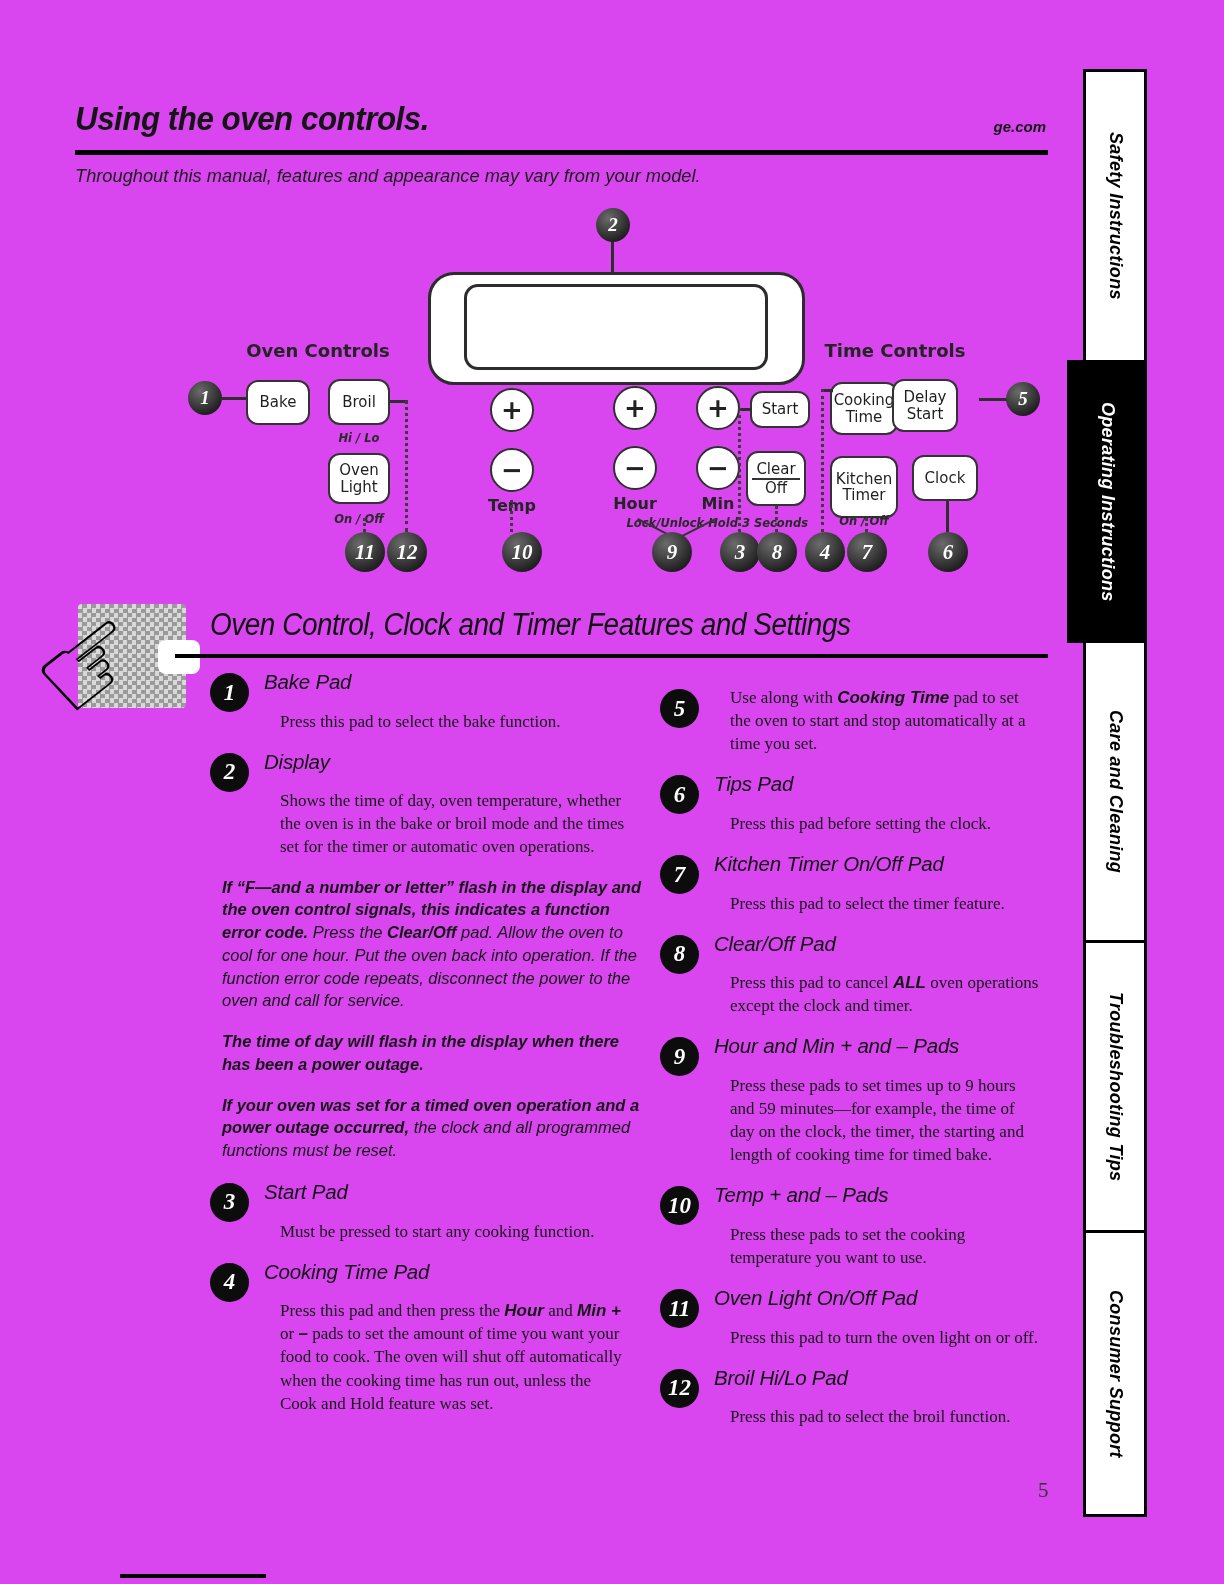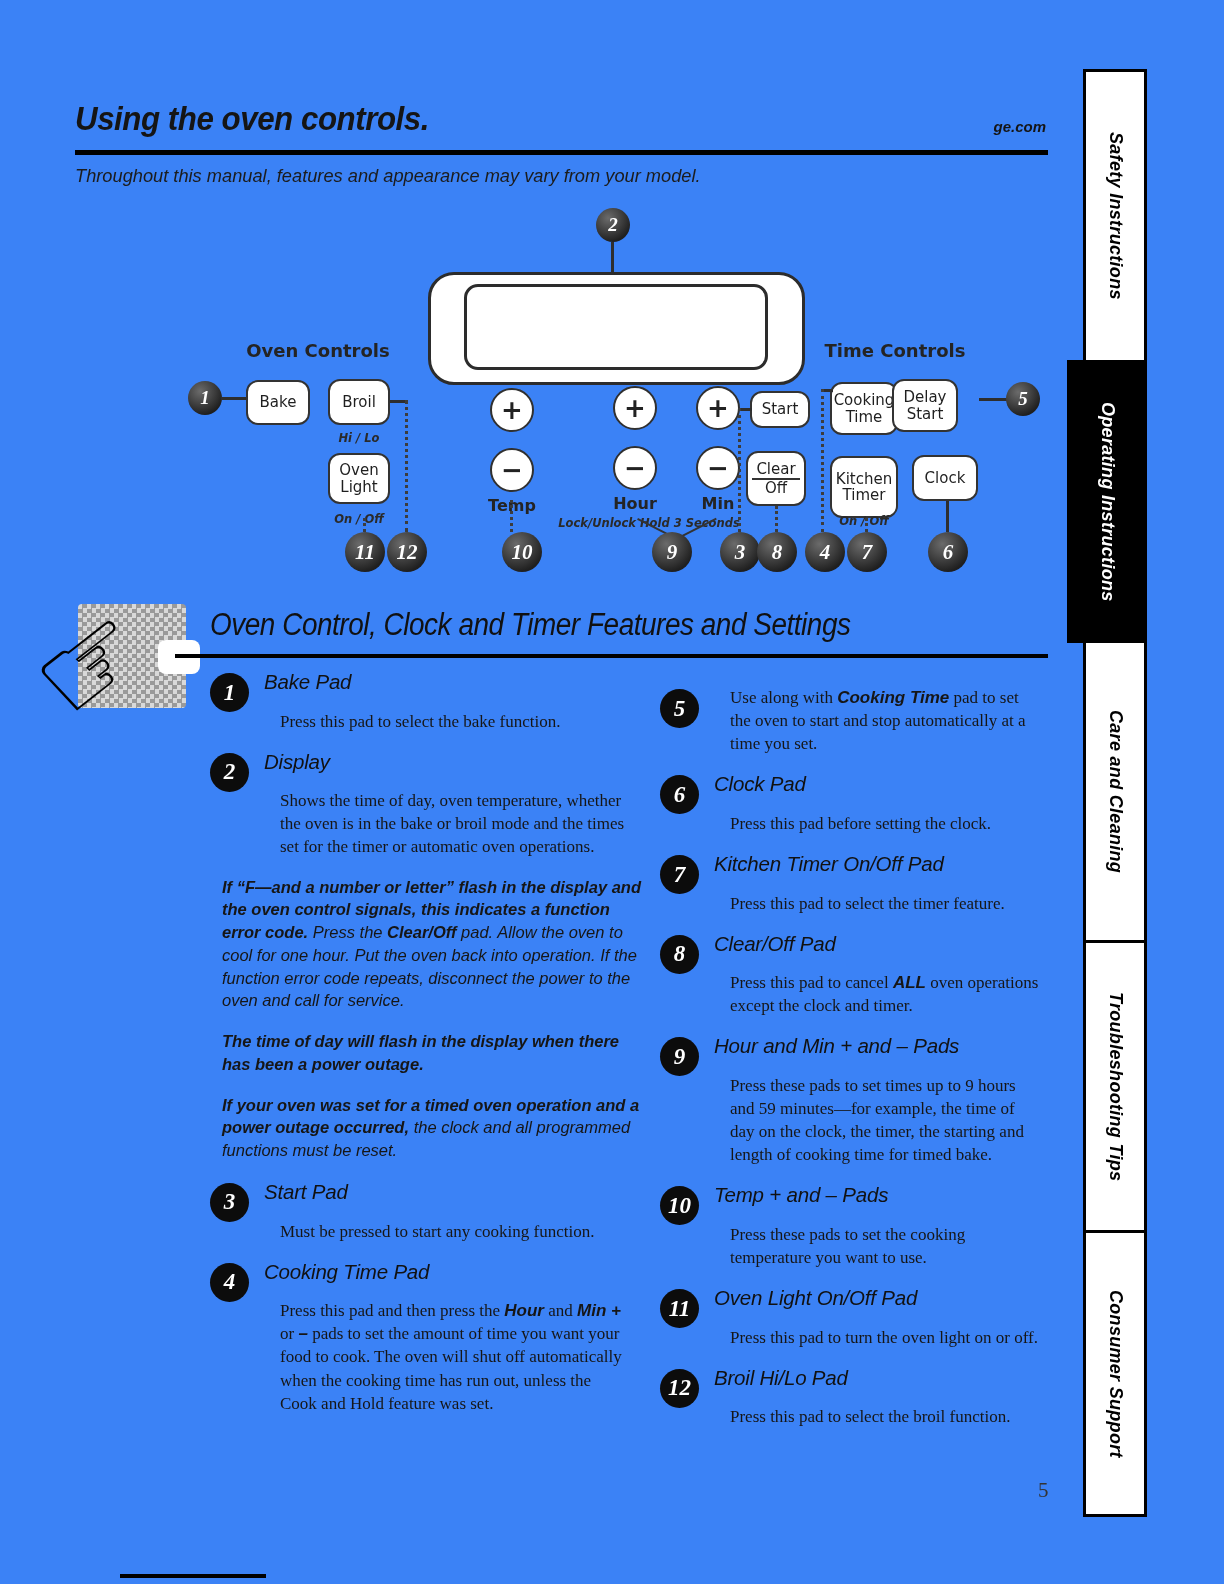--- a/index.html
+++ b/index.html
@@ -1,18 +1,18 @@
 <!DOCTYPE html>
 <html><head>
 <meta charset="utf-8">
 <style>
   html,body { margin:0; padding:0; background:#e8e8e8; }
   .page {
     position:relative; width:1224px; height:1584px; margin:0 auto;
-    background:#3b82f6; overflow:hidden;
+    background:#d946ef; overflow:hidden;
     font-family:"Liberation Serif", serif; color:#151515;
   }
   
   .doc-title {
     position:absolute; left:75px; top:100px; margin:0;
     font:italic 700 34px/1.1 "Liberation Sans", sans-serif;
     letter-spacing:-0.5px; transform:scaleX(.92); transform-origin:0 50%;
   }
   .site-link {
     position:absolute; right:178px; top:118px;
@@ -155,21 +155,21 @@
     <div class="pmcircle" style="left:430px;top:188px;">+</div>
     <div class="pmcircle" style="left:430px;top:248px;">−</div>
     <div class="grp-label" style="left:420px;top:296px;width:64px;font-size:16px;">Temp</div>
 
     <div class="pmcircle" style="left:553px;top:186px;">+</div>
     <div class="pmcircle" style="left:636px;top:186px;">+</div>
     <div class="pmcircle" style="left:553px;top:246px;">−</div>
     <div class="pmcircle" style="left:636px;top:246px;">−</div>
     <div class="grp-label" style="left:543px;top:294px;width:64px;font-size:16px;">Hour</div>
     <div class="grp-label" style="left:626px;top:294px;width:64px;font-size:16px;">Min</div>
-    <div class="sub-label" style="left:473px;top:316px;width:232px;">Lock/Unlock Hold 3 Seconds</div>
+    <div class="sub-label" style="left:516px;top:316px;width:232px;text-align:right;">Lock/Unlock Hold 3 Seconds</div>
 
     <div class="btn" style="left:690px;top:191px;width:60px;height:37px;">Start</div>
     <div class="btn" style="left:686px;top:251px;width:60px;height:55px;flex-direction:column;">
       <span class="clear-top">Clear</span>
       <span>Off</span>
     </div>
 
     <div class="btn" style="left:770px;top:182px;width:68px;height:53px;">Cooking Time</div>
     <div class="btn" style="left:770px;top:256px;width:68px;height:62px;">Kitchen Timer</div>
     <div class="sub-label" style="left:770px;top:314px;width:68px;">On / Off</div>
@@ -278,21 +278,21 @@
         <div class="badge">
             <span>5</span>
           </div>
         <p class="item-desc"><span>Use along with </span><b>Cooking Time</b><span> pad to set the oven to start and stop automatically at a time you set.</span></p>
       </div>
 
       <div class="item">
         <div class="badge">
             <span>6</span>
           </div>
-        <h3 class="item-title">Clock Pad</h3>
+        <h3 class="item-title">Tips Pad</h3>
         <p class="item-desc"><span>Press this pad before setting the clock.</span></p>
       </div>
 
       <div class="item">
         <div class="badge">
             <span>7</span>
           </div>
         <h3 class="item-title">Kitchen Timer On/Off Pad</h3>
         <p class="item-desc"><span>Press this pad to select the timer feature.</span></p>
       </div>

